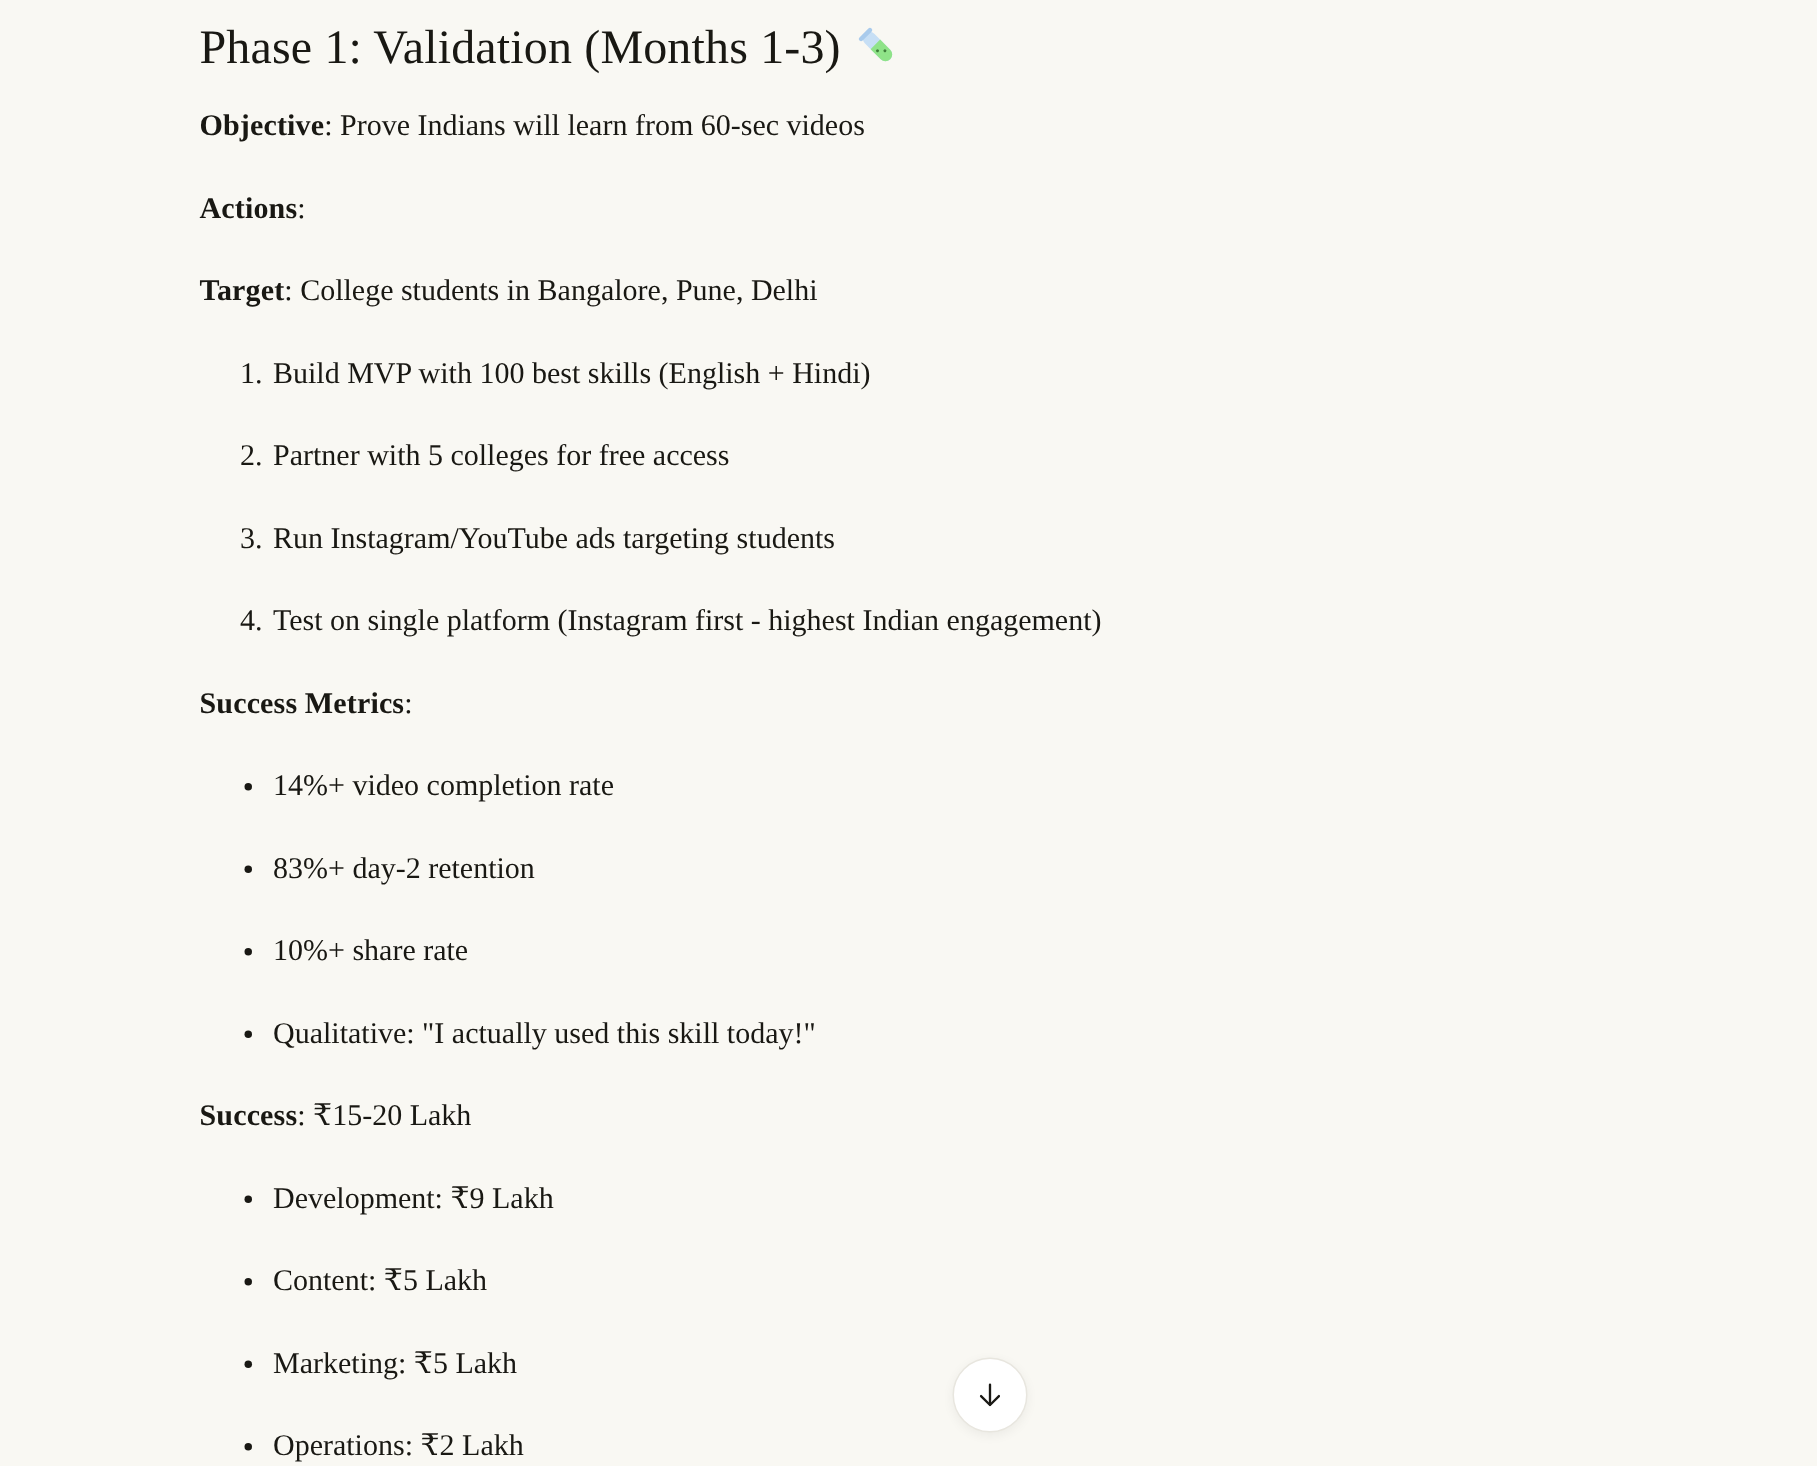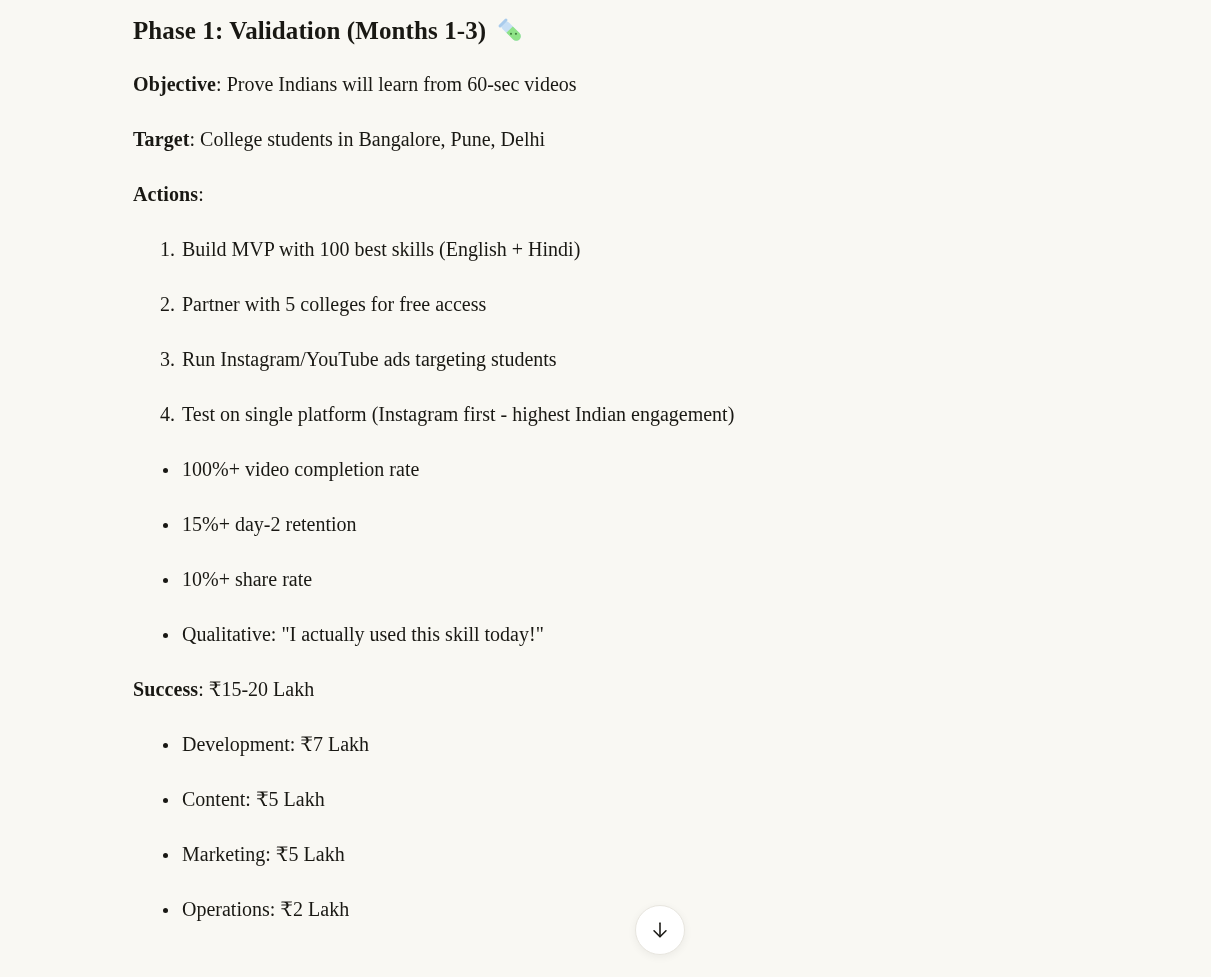--- a/index.html
+++ b/index.html
@@ -13,24 +13,24 @@
     font-family: "Liberation Serif", "DejaVu Serif", serif;
     position: relative;
   }
   .content {
     position: absolute;
     top: 14px;
     left: 133px;
     width: 910px;
   }
   h3.heading {
-    font-size: 25px;
+    font-size: 32px;
     line-height: 34px;
     margin: 0 0 20px 0;
-    font-weight: bold;
+    font-weight: normal;
     letter-spacing: 0.1px;
     display: flex;
     align-items: center;
     gap: 10px;
   }
   p.para {
     font-size: 20px;
     line-height: 32px;
     margin: 0 0 23px 0;
   }
@@ -80,43 +80,44 @@
           <rect x="9.3" y="2.2" width="11.4" height="3" rx="1.5" fill="#A9CBEC"></rect>
           <circle cx="13" cy="17" r="1" fill="#3E7D3A"></circle>
           <circle cx="16.5" cy="20.5" r="1" fill="#3E7D3A"></circle>
         </g>
       </svg>
     </span>
   </h3>
 
   <p class="para"><b>Objective</b><span>: Prove Indians will learn from 60-sec videos</span></p>
 
+  <p class="para"><b>Actions</b><span>:</span></p>
+
   <p class="para"><b>Target</b><span>: College students in Bangalore, Pune, Delhi</span></p>
-
-  <p class="para"><b>Actions</b><span>:</span></p>
 
   <ol class="num-list">
     <li>Build MVP with 100 best skills (English + Hindi)</li>
     <li>Partner with 5 colleges for free access</li>
     <li>Run Instagram/YouTube ads targeting students</li>
     <li>Test on single platform (Instagram first - highest Indian engagement)</li>
   </ol>
 
+  <p class="para"><b>Success Metrics</b><span>:</span></p>
 
   <ul class="bullet-list">
-    <li>100%+ video completion rate</li>
-    <li>15%+ day-2 retention</li>
+    <li>14%+ video completion rate</li>
+    <li>83%+ day-2 retention</li>
     <li>10%+ share rate</li>
     <li>Qualitative: "I actually used this skill today!"</li>
   </ul>
 
   <p class="para"><b>Success</b><span>: ₹15-20 Lakh</span></p>
 
   <ul class="bullet-list">
-    <li>Development: ₹7 Lakh</li>
+    <li>Development: ₹9 Lakh</li>
     <li>Content: ₹5 Lakh</li>
     <li>Marketing: ₹5 Lakh</li>
     <li>Operations: ₹2 Lakh</li>
   </ul>
 
 </div>
 
 <button class="scroll-btn">
   <span>
     <svg width="22" height="22" viewBox="0 0 24 24" fill="none" stroke="#1A1915" stroke-width="1.7" stroke-linecap="round" stroke-linejoin="round">

